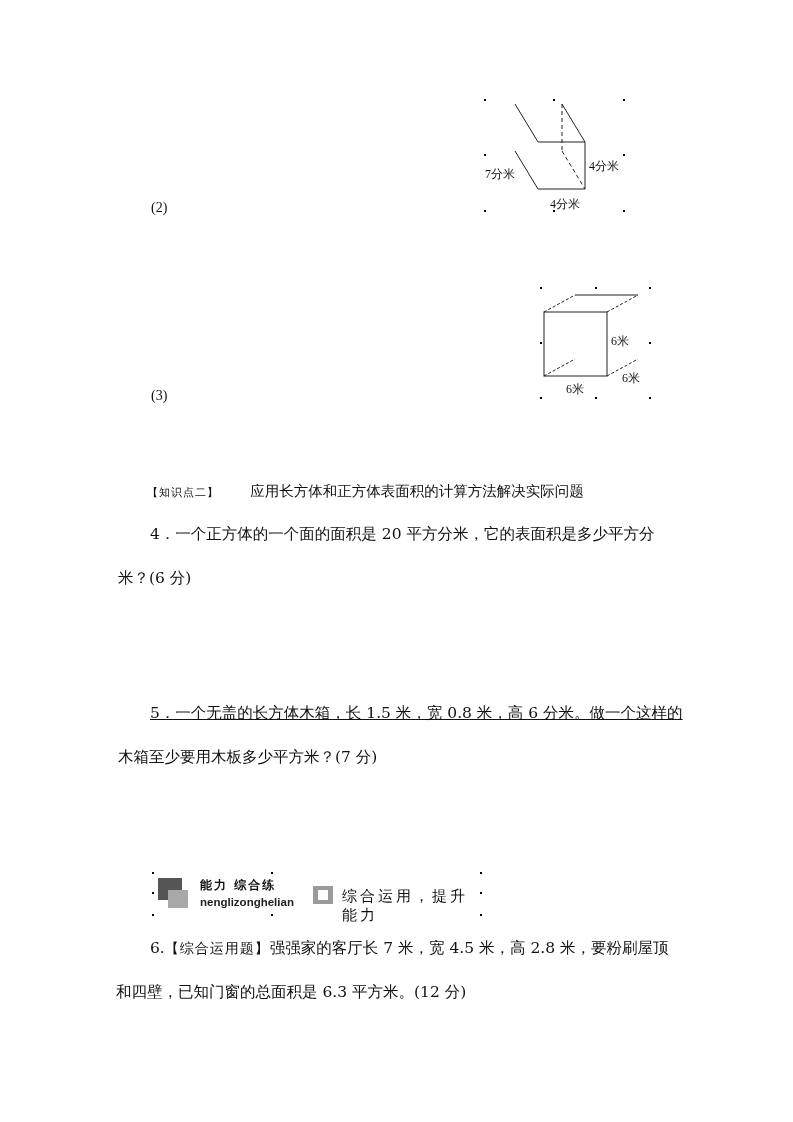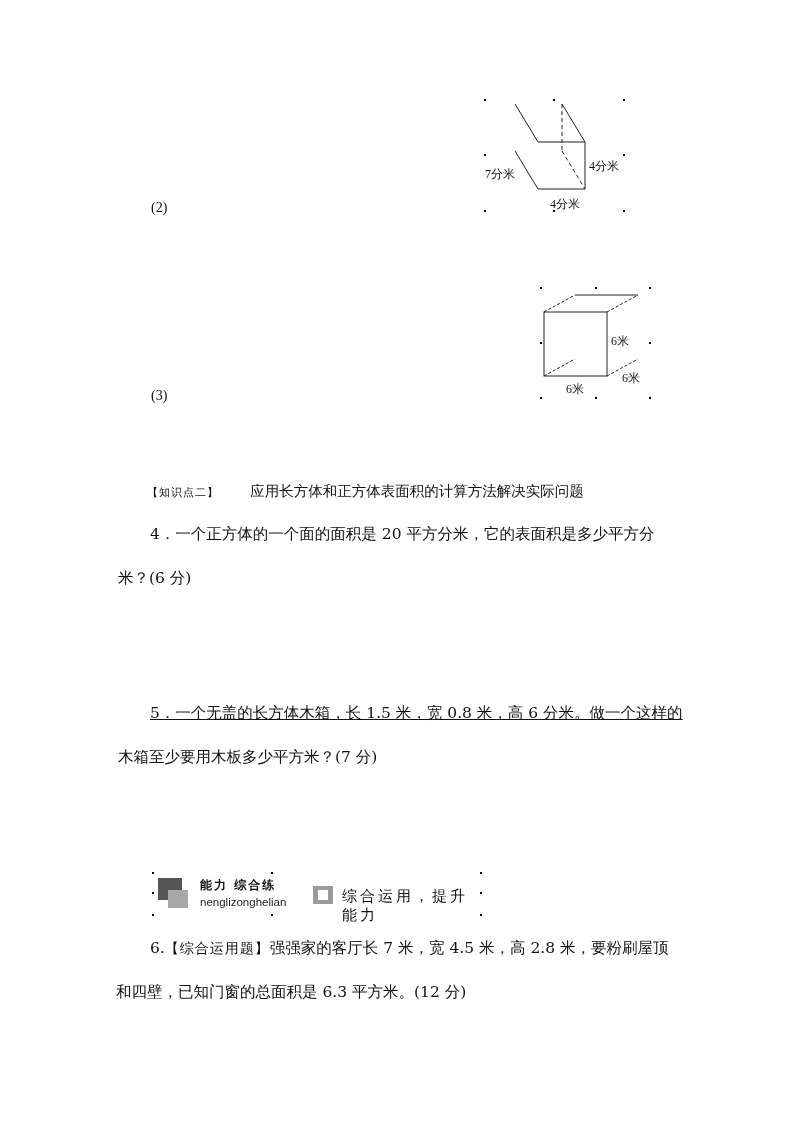--- a/index.html
+++ b/index.html
@@ -5,21 +5,21 @@
     html, body { margin: 0; padding: 0; background: #ffffff; }
     body { width: 793px; height: 1122px; position: relative; overflow: hidden;
            font-family: "DejaVu Serif", "Liberation Serif", serif; color: #111; }
     .abs { position: absolute; }
     .label-num { font-family: "Liberation Serif", serif; font-size: 14px; }
     .para { font-size: 15.5px; line-height: 20px; white-space: nowrap; }
     .dim { font-family: "Liberation Serif", serif; font-size: 12px; }
     .section-title { font-size: 14.5px; white-space: nowrap; }
     .kp-tag { font-family: "DejaVu Sans", sans-serif; font-size: 11px; letter-spacing: 1px; }
     .banner-title { font-family: "DejaVu Sans", sans-serif; font-weight: bold; font-size: 12px; letter-spacing: 2px; }
-    .banner-pinyin { font-family: "Liberation Sans", sans-serif; font-size: 11.5px; color: #222; }
+    .banner-pinyin { font-family: "Liberation Sans", sans-serif; font-size: 11.5px; color: #222; font-weight: bold; }
     .banner-slogan { font-family: "DejaVu Sans", sans-serif; font-size: 15px; letter-spacing: 3px; }
     .tag6 { font-family: "DejaVu Sans", sans-serif; font-size: 14px; letter-spacing: 1px; }
     svg { overflow: visible; }
   </style>
 </head>
 <body>
 
 <div class="abs label-num" style="left:151px; top:200px;">(2)</div>
 
 <svg class="abs" style="left:470px; top:90px;" width="170" height="130">

